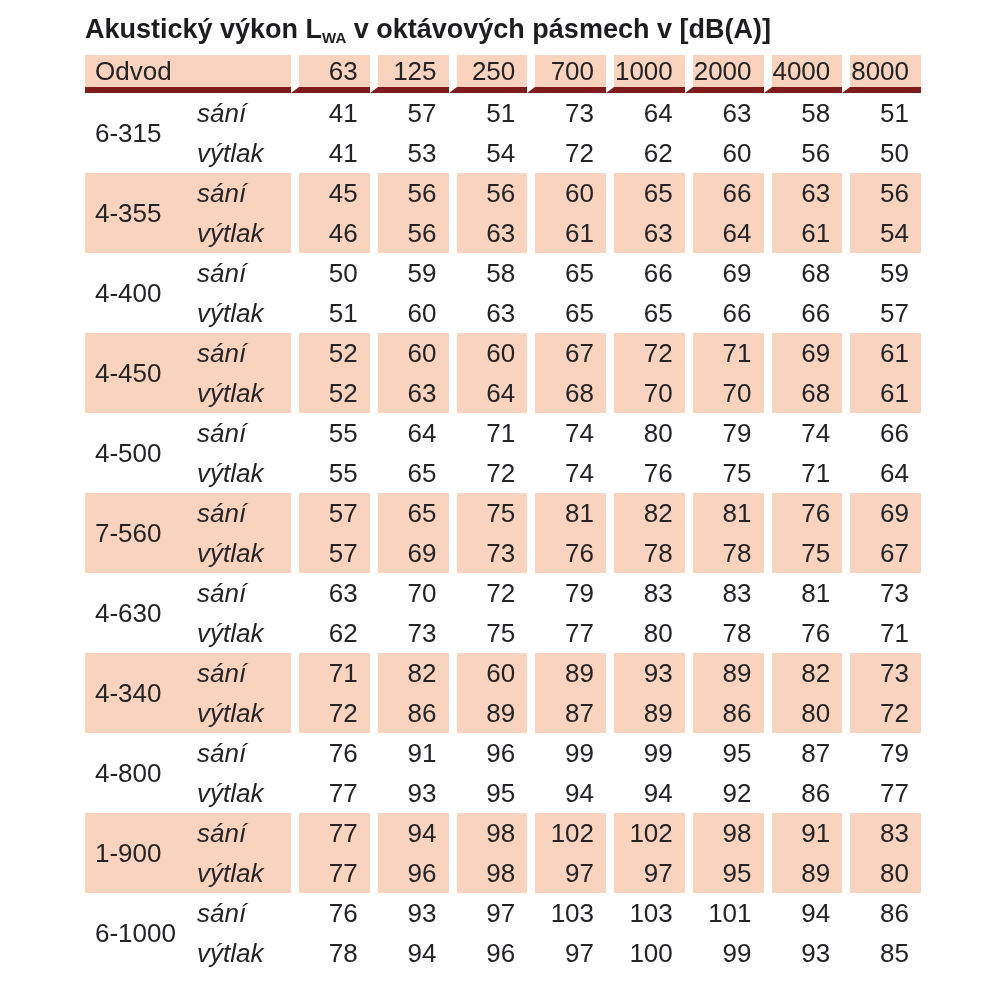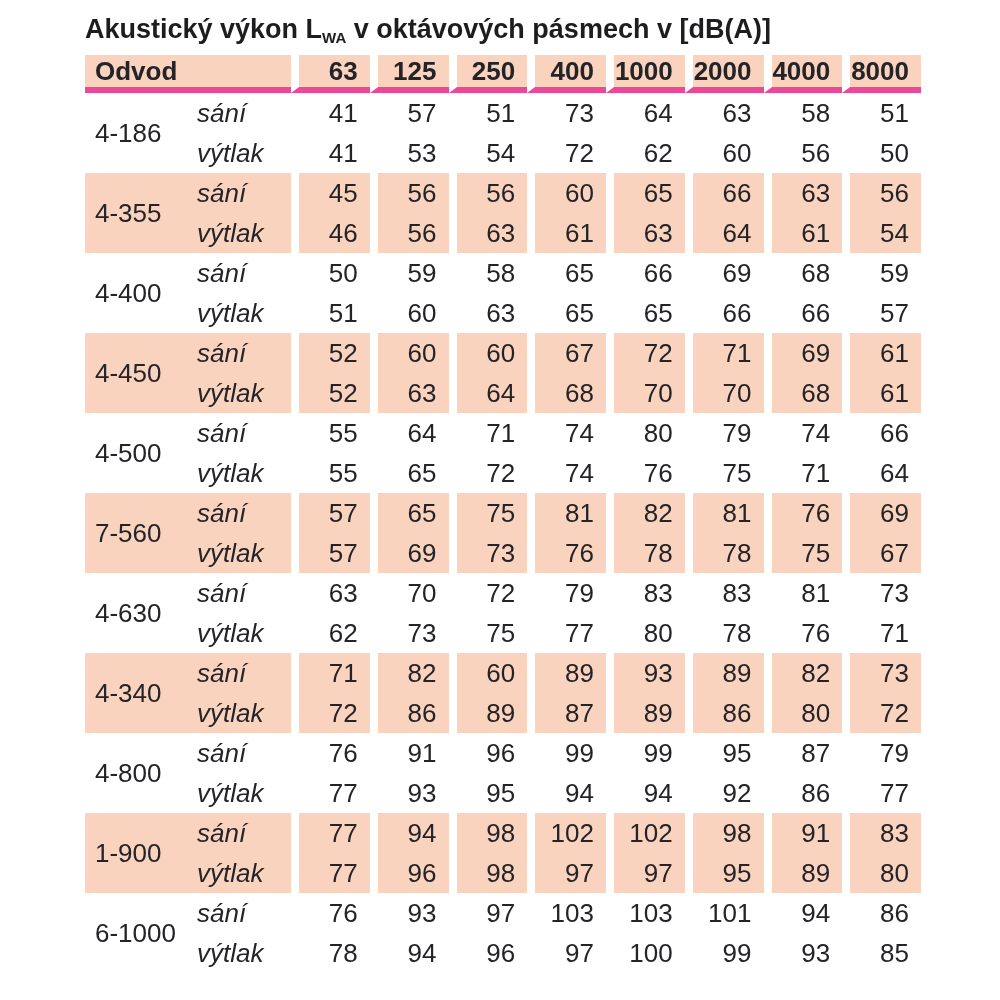--- a/index.html
+++ b/index.html
@@ -35,22 +35,22 @@
     border-spacing: 0;
     table-layout: fixed;
     font-size: 26px;
     color: #232328;
   }
   col.c-model { width: 110px; }
   col.c-mode  { width: 96px;  }
   col.c-num   { width: 78.75px; }
   thead th {
     height: 38px;
-    font-weight: bold;
-    border-bottom: 6px solid #ec4899;
+    font-weight: normal;
+    border-bottom: 6px solid #7f1d1d;
     vertical-align: middle;
   }
   th.corner {
     text-align: left;
     padding-left: 10px;
   }
   tbody tr { height: 40px; }
   td { vertical-align: middle; }
   td.model {
     text-align: left;
@@ -89,31 +89,31 @@
         <col class="c-num">
         <col class="c-num">
     </colgroup>
     <thead>
       <tr>
         <th class="corner shaded" colspan="2">Odvod</th>
 
       <th class="num shaded">63</th>
           <th class="num shaded">125</th>
           <th class="num shaded">250</th>
-          <th class="num shaded">400</th>
+          <th class="num shaded">700</th>
           <th class="num shaded">1000</th>
           <th class="num shaded">2000</th>
           <th class="num shaded">4000</th>
           <th class="num shaded">8000</th>
         </tr>
     </thead>
     <tbody>
 
     <tr class="plain">
-          <td class="model plain" rowspan="2">4-186</td>
+          <td class="model plain" rowspan="2">6-315</td>
           <td class="mode plain">sání</td>
           <td class="num plain">41</td>
           <td class="num plain">57</td>
           <td class="num plain">51</td>
           <td class="num plain">73</td>
           <td class="num plain">64</td>
           <td class="num plain">63</td>
           <td class="num plain">58</td>
           <td class="num plain">51</td>
         </tr>

